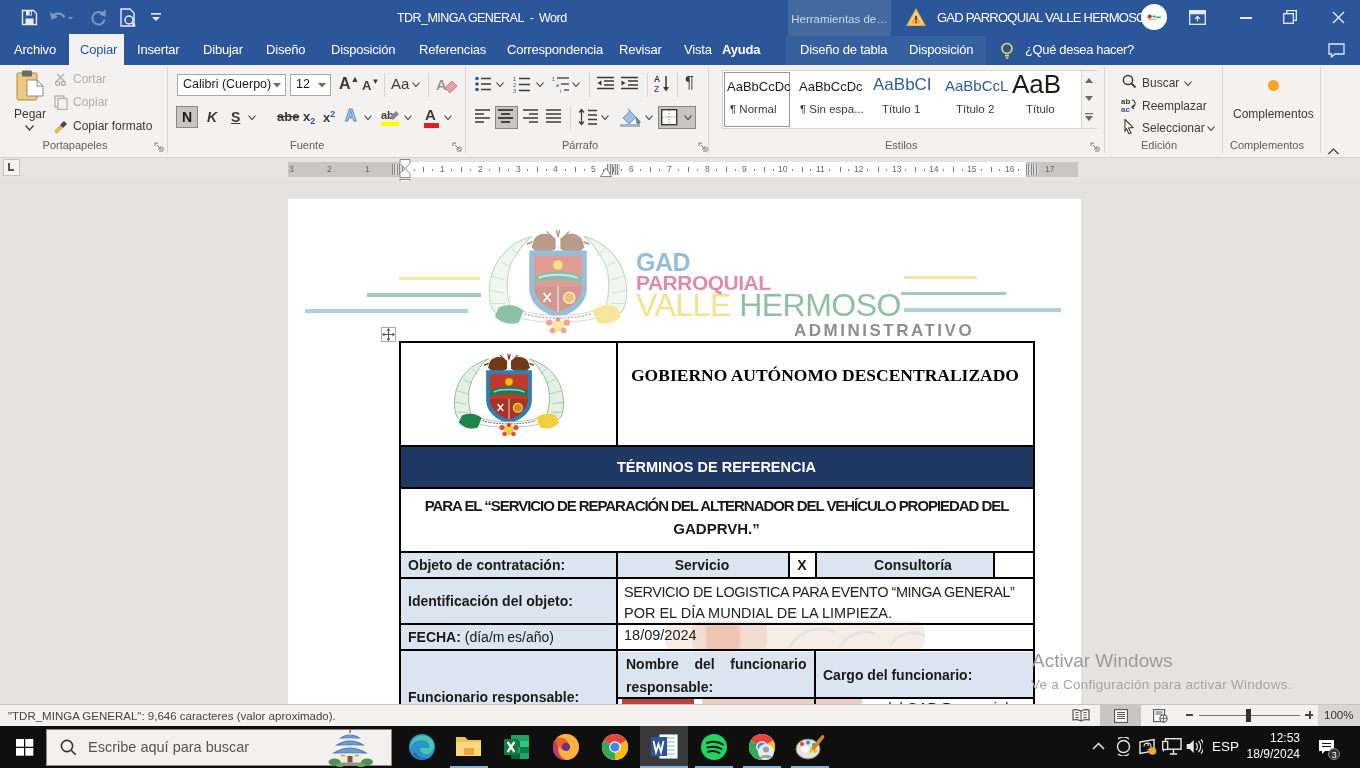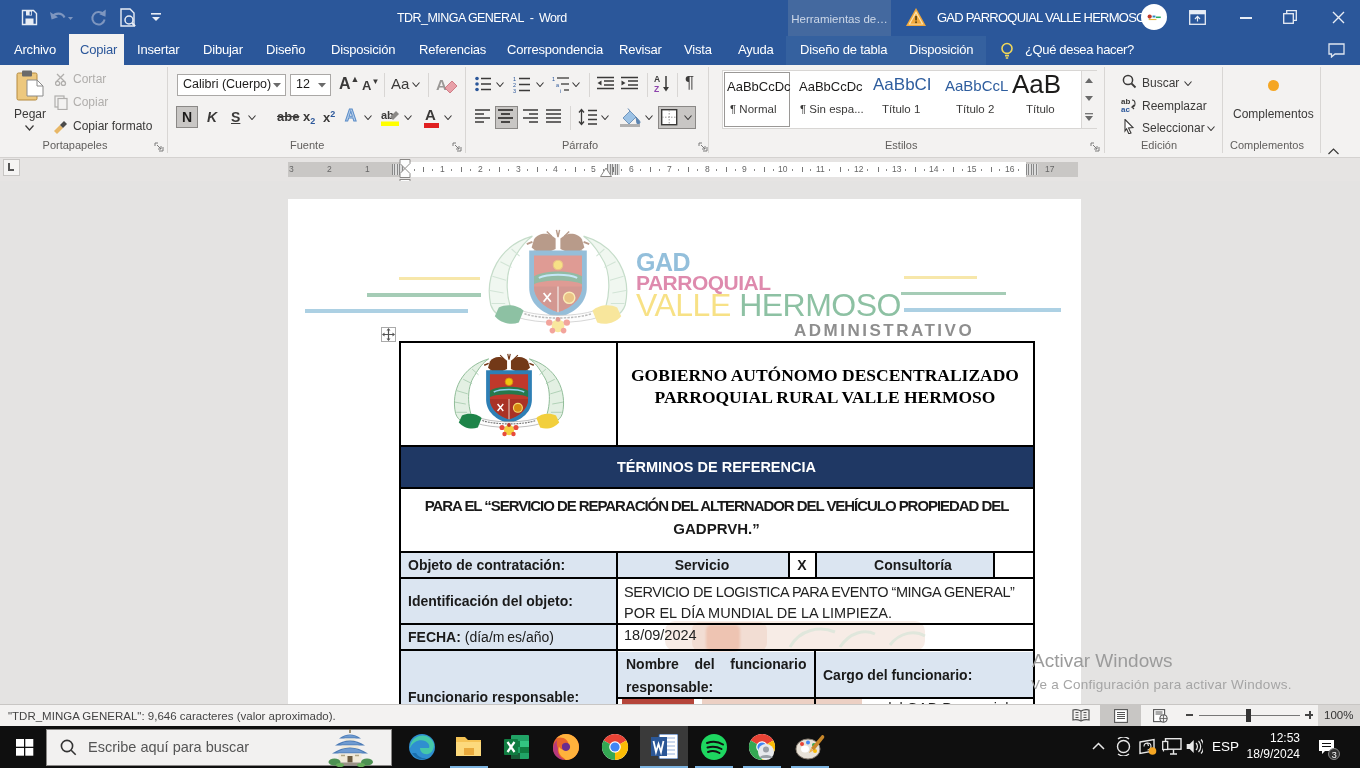--- a/index.html
+++ b/index.html
@@ -89,21 +89,21 @@
     <span style="position:absolute;left:14px;">Archivo</span>
     <span style="position:absolute;left:80px;color:#2b579a;">Copiar</span>
     <span style="position:absolute;left:137px;">Insertar</span>
     <span style="position:absolute;left:203px;">Dibujar</span>
     <span style="position:absolute;left:266px;">Diseño</span>
     <span style="position:absolute;left:331px;">Disposición</span>
     <span style="position:absolute;left:419px;">Referencias</span>
     <span style="position:absolute;left:507px;">Correspondencia</span>
     <span style="position:absolute;left:619px;">Revisar</span>
     <span style="position:absolute;left:684px;">Vista</span>
-    <span style="position:absolute;left:738px;">Ayuda</span>
+    <span style="position:absolute;left:722px;font-weight:bold;">Ayuda</span>
     <span style="position:absolute;left:800px;">Diseño de tabla</span>
     <span style="position:absolute;left:909px;">Disposición</span>
     <span style="position:absolute;left:1025px;letter-spacing:-0.35px;">¿Qué desea hacer?</span>
   </div>
 
   <svg class="abs" style="left:1000px;top:6px" width="14" height="18" viewBox="0 0 14 18">
     <circle cx="7" cy="6.5" r="5" fill="none" stroke="#f0d75a" stroke-width="1.6"></circle>
     <path d="M5 11.5 h4 M5 13.7 h4 M5.8 16 h2.4" stroke="#f0d75a" stroke-width="1.4"></path>
   </svg>
 
@@ -530,21 +530,20 @@
   <div class="abs" style="left:616px;top:471px;width:199px;height:46px;background:#dbe5f1;"></div>
   <div class="abs" style="left:815px;top:471px;width:219px;height:46px;background:#dbe5f1;"></div>
 
   <div class="abs" style="left:399px;top:265px;width:635px;height:42px;background:#1f3864;"></div>
   <div class="abs tt" style="left:399px;top:265px;width:635px;height:42px;line-height:42px;text-align:center;color:#fff;font-weight:bold;font-size:14.5px;">TÉRMINOS DE REFERENCIA</div>
 
   <svg class="abs" style="left:445px;top:169px" width="128" height="89" viewBox="0 0 200 140">
         <use href="#emblem"></use>
       </svg>
   <div class="abs tt" style="left:616px;top:184px;width:418px;text-align:center;font-family:'Liberation Serif',serif;font-weight:bold;font-size:17.5px;color:#000;">GOBIERNO AUTÓNOMO DESCENTRALIZADO</div>
-  <div class="abs tt" style="left:616px;top:206px;width:418px;text-align:center;font-family:'Liberation Serif',serif;font-weight:bold;font-size:17.5px;color:#000;">PARROQUIAL RURAL VALLE HERMOSO</div>
 
   <div class="abs tt" style="left:399px;top:316px;width:635px;text-align:center;font-weight:bold;font-size:15px;color:#1a1a1a;letter-spacing:-1.05px;">PARA EL “SERVICIO DE REPARACIÓN DEL ALTERNADOR DEL VEHÍCULO PROPIEDAD DEL</div>
   <div class="abs tt" style="left:399px;top:339px;width:635px;text-align:center;font-weight:bold;font-size:15px;color:#1a1a1a;">GADPRVH.”</div>
 
   <div class="abs tt" style="left:408px;top:376px;font-weight:bold;font-size:14px;color:#1a1a1a;">Objeto de contratación:</div>
   <div class="abs tt" style="left:616px;top:376px;width:172px;text-align:center;font-weight:bold;font-size:14px;color:#1a1a1a;">Servicio</div>
   <div class="abs tt" style="left:788px;top:376px;width:28px;text-align:center;font-weight:bold;font-size:14px;color:#1a1a1a;">X</div>
   <div class="abs tt" style="left:816px;top:376px;width:194px;text-align:center;font-weight:bold;font-size:14px;color:#1a1a1a;">Consultoría</div>
 
   <div class="abs tt" style="left:408px;top:412px;font-weight:bold;font-size:14px;color:#1a1a1a;">Identificación del objeto:</div>

